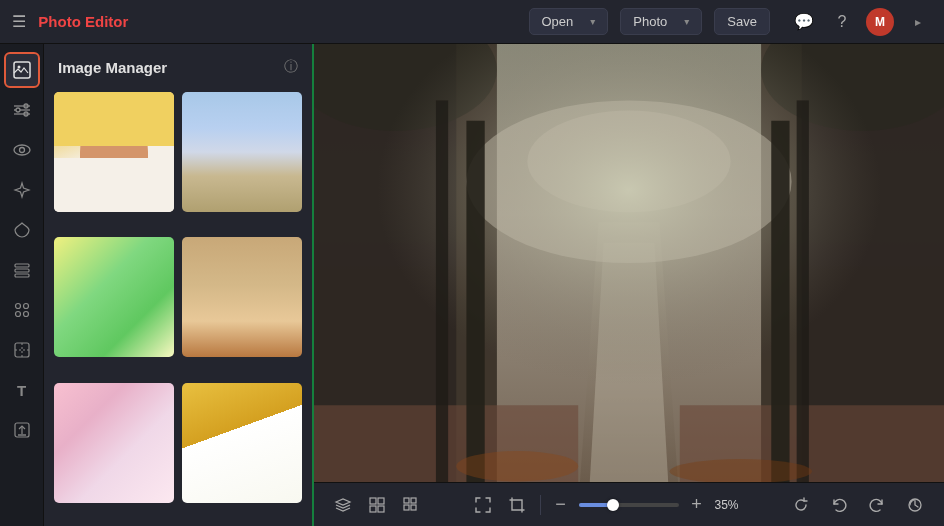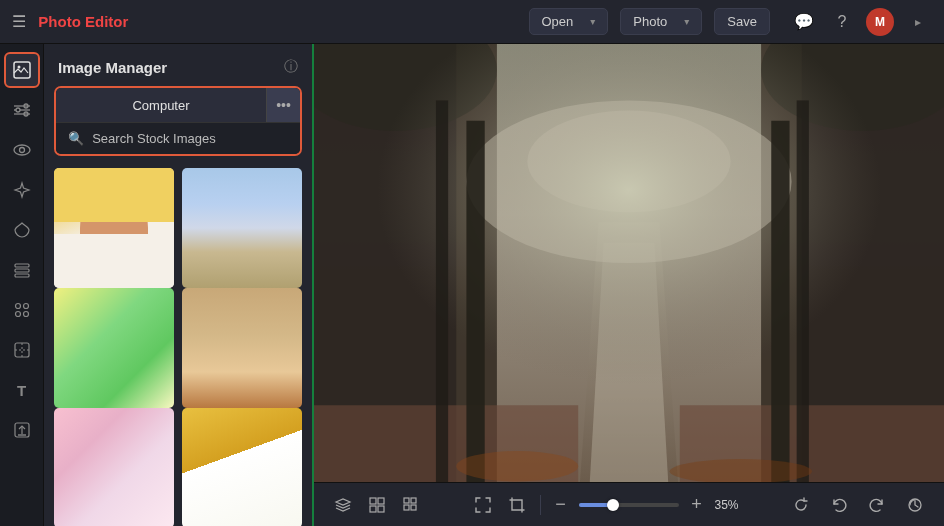--- a/index.html
+++ b/index.html
@@ -415,32 +415,20 @@
       </svg>
     </div>
   </div>
 
   <div class="sidebar">
     <div class="sidebar-header">
       <span class="sidebar-header-title">Image Manager</span>
       <span class="sidebar-header-info">ⓘ</span>
     </div>
 
-    <div class="sidebar-dropdown">
-      <div class="sidebar-dropdown-row1">
-        <span class="sidebar-dropdown-label">Computer</span>
-        <div class="sidebar-dropdown-more">
-          <span>•••</span>
-        </div>
-      </div>
-      <div class="sidebar-dropdown-row2">
-        <span class="sidebar-search-icon">🔍</span>
-        <span class="sidebar-search-text">Search Stock Images</span>
-      </div>
-    </div>
 
     <div class="image-grid">
 
       <div class="img-thumb" style="background: linear-gradient(160deg,#e8c870 0%,#f0d890 30%,#f5f0e8 50%); position:relative; overflow:hidden;">
         <div style="position:absolute;top:10%;left:22%;width:56%;height:80%;background:#d4956a;border-radius:50% 50% 40% 40%;"></div>
         <div style="position:absolute;top:0;left:0;right:0;height:45%;background:#f0d060;z-index:0;"></div>
         <div style="position:absolute;bottom:0;left:0;right:0;height:45%;background:#f5f0e8;z-index:0;"></div>
       </div>
       <div class="img-thumb" style="background:linear-gradient(135deg,#c8d8f0 0%,#e8e0f8 40%,#f0e8d8 100%);">
         <div style="width:100%;height:100%;background:

